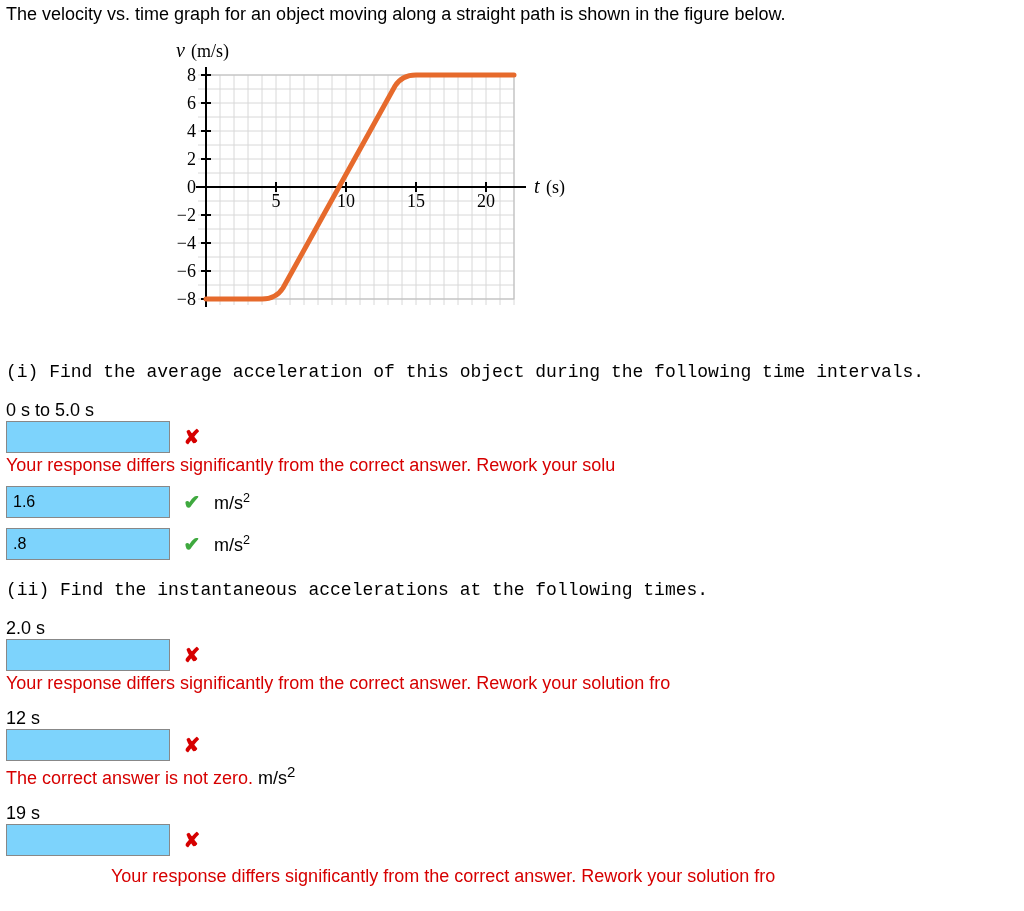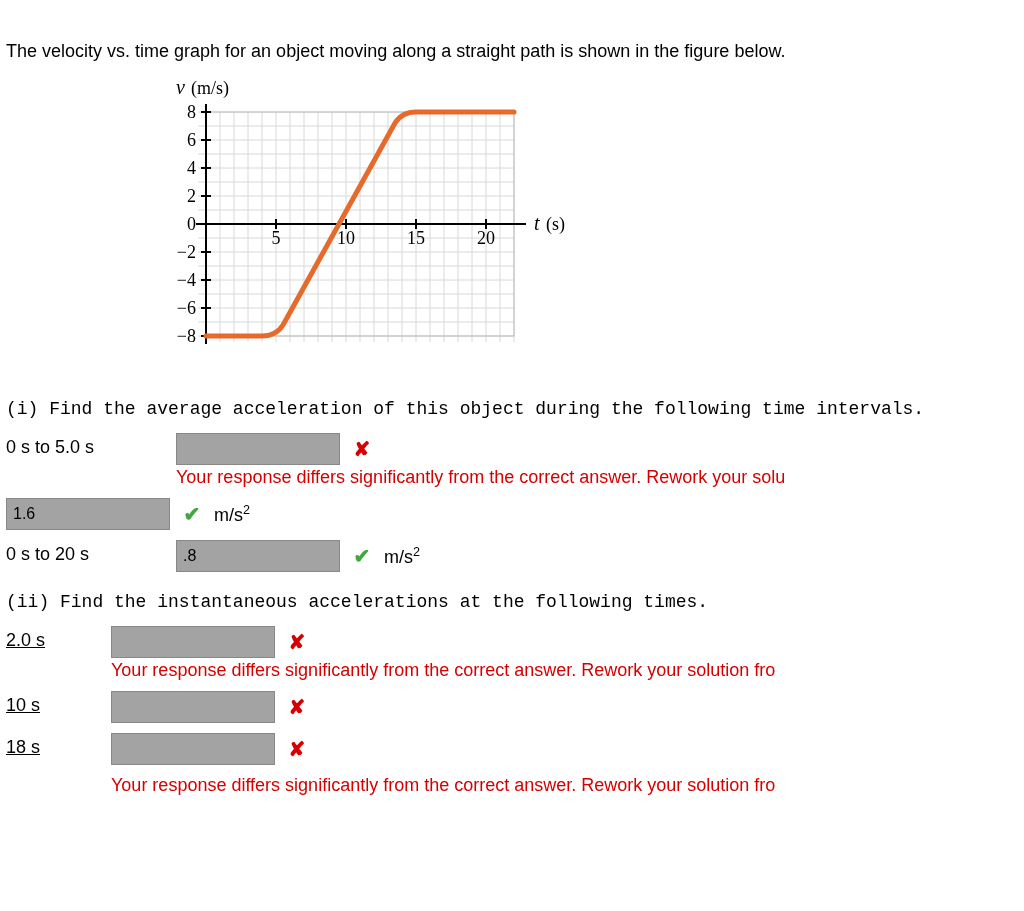--- a/index.html
+++ b/index.html
@@ -7,61 +7,60 @@
     font-size: 18px;
     color: #000;
     margin: 0;
     padding: 4px 6px;
     width: 1024px;
     box-sizing: border-box;
     overflow: hidden;
   }
   .question-text {
     margin-bottom: 12px;
-    margin-top: 37px;
   }
   .graph-wrap {
     margin-left: 150px;
     margin-bottom: 20px;
   }
   .part-text {
     margin-top: 20px;
     margin-bottom: 14px;
     font-family: Liberation Mono, monospace;
   }
   .row {
     display: flex;
     align-items: flex-start;
     margin-bottom: 10px;
+    flex-direction: column;
   }
   .interval-label {
     width: 170px;
     flex-shrink: 0;
     padding-top: 4px;
   }
   .interval-label.narrow {
     width: 105px;
-    text-decoration: underline;
   }
   .answer-col {
     display: flex;
     flex-direction: column;
   }
   .answer-line {
     display: flex;
     align-items: center;
     gap: 12px;
   }
   input.ans {
     width: 150px;
     height: 26px;
     font-size: 16px;
     padding: 2px 6px;
     border: 1px solid #888;
-    background: #a3a3a3;
+    background: #7dd3fc;
   }
   .icon {
     width: 20px;
     height: 20px;
     display: inline-flex;
     align-items: center;
     justify-content: center;
     font-weight: bold;
     font-size: 20px;
   }
@@ -200,21 +199,20 @@
 
 <div class="row">
   <div class="answer-line">
     <input class="ans" type="text" value="1.6" style="">
     <span class="icon right">✔</span>
     <span class="unit"><span>m/s</span><sup>2</sup></span>
   </div>
 </div>
 
 <div class="row">
-  <div class="interval-label">0 s to 20 s</div>
   <div class="answer-line">
     <input class="ans" type="text" value=".8" style="">
     <span class="icon right">✔</span>
     <span class="unit"><span>m/s</span><sup>2</sup></span>
   </div>
 </div>
 
 <div class="part-text">(ii) Find the instantaneous accelerations at the following times.</div>
 
 <div class="row">
@@ -222,29 +220,30 @@
   <div class="answer-col">
     <div class="answer-line">
       <input class="ans" type="text" value="" style="">
       <span class="icon wrong">✘</span>
     </div>
     <div class="feedback">Your response differs significantly from the correct answer. Rework your solution fro</div>
   </div>
 </div>
 
 <div class="row">
-  <div class="interval-label narrow">10 s</div>
+  <div class="interval-label narrow">12 s</div>
   <div class="answer-col">
     <div class="answer-line">
       <input class="ans" type="text" value="" style="">
       <span class="icon wrong">✘</span>
     </div>
-  </div>
-</div>
-
-<div class="row">
-  <div class="interval-label narrow">18 s</div>
+    <div class="feedback"><span>The correct answer is not zero. </span><span style="color:#000"><span>m/s</span><sup>2</sup></span></div>
+  </div>
+</div>
+
+<div class="row">
+  <div class="interval-label narrow">19 s</div>
   <div class="answer-line">
     <input class="ans" type="text" value="" style="">
     <span class="icon wrong">✘</span>
   </div>
 </div>
 <div class="cutoff">Your response differs significantly from the correct answer. Rework your solution fro</div>
 
 </body></html>

